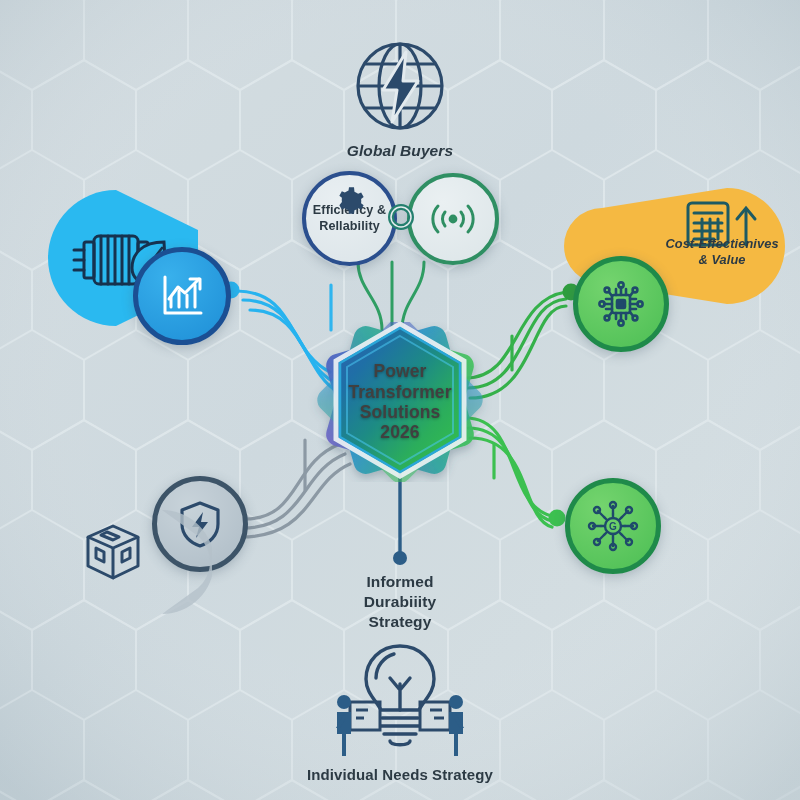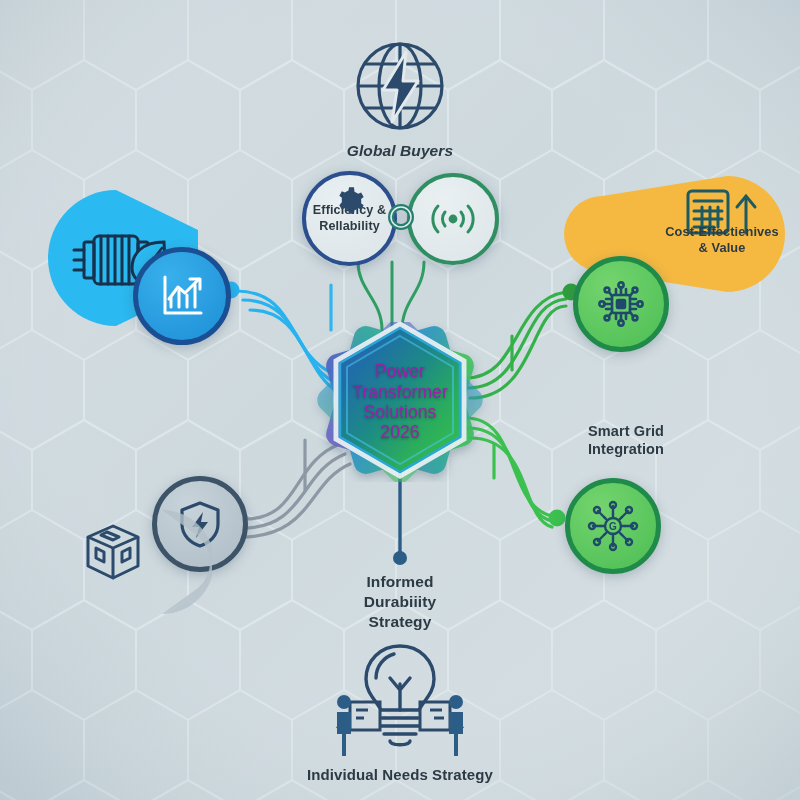--- a/index.html
+++ b/index.html
@@ -18,21 +18,21 @@
   }
   .circ{border-radius:50%;display:flex;align-items:center;justify-content:center;position:relative;}
   .ring{box-sizing:border-box;}
   .sh{box-shadow:0 3px 12px rgba(70,90,105,.30);}
 
   
   #center{position:absolute;left:308px;top:322px;width:184px;height:160px;}
   #hexTxt{
     position:absolute;left:26px;top:14px;width:132px;height:132px;
     display:flex;align-items:center;justify-content:center;
-    color:#a21caf;font-weight:400;font-size:17.5px;line-height:1.16;text-align:center;
+    color:#404040;font-weight:700;font-size:17.5px;line-height:1.16;text-align:center;
     text-shadow:0 1px 3px rgba(0,0,0,.35);white-space:pre-line;letter-spacing:.1px;
   }
   .lbl.strong{font-weight:700;}
 </style>
 </head>
 <body>
 
 <div id="stage">
 
   <svg id="bg" width="800" height="800" viewBox="0 0 800 800">
@@ -221,21 +221,21 @@
         <g fill="none" stroke="#ffffff" stroke-width="3" stroke-linecap="round" stroke-linejoin="round">
           <path d="M6 4 V40 H42"></path>
           <path d="M12 34 V24 M20 34 V18 M28 34 V22 M36 34 V12"></path>
           <path d="M10 26 L19 14 L26 20 L40 6"></path>
           <path d="M31 6 H41 V16"></path>
         </g>
       </svg>
     </div>
   </div>
 
-  <div style="position:absolute;left:560px;top:176px;">
+  <div style="position:absolute;left:560px;top:188px;font-style:italic;">
     <svg width="235" height="130" viewBox="0 0 235 130">
       <path d="M167 0 A58 58 0 11167 116 L42 96 A34 34 0 0142 20 Z" fill="#f5b942"></path>
     </svg>
     <div style="position:absolute;left:124px;top:12px;">
       <svg width="80" height="48" viewBox="0 0 80 48">
         <g fill="none" stroke="#1d5a63" stroke-width="3" stroke-linecap="round">
           <rect x="4" y="3" width="40" height="42" rx="4"></rect>
           <path d="M10 13 H38"></path>
           <path d="M10 23 H38 M10 31 H38 M10 39 H30"></path>
           <path d="M18 19 V45 M26 19 V45 M34 19 V39"></path>
@@ -265,22 +265,20 @@
           <circle cx="10" cy="10" r="2.4"></circle>
             <circle cx="38" cy="10" r="2.4"></circle>
           <circle cx="10" cy="38" r="2.4"></circle>
             <circle cx="38" cy="38" r="2.4"></circle>
           <path d="M12 12 L15 16 M36 12 L33 16 M12 36 L15 32 M36 36 L33 32"></path>
         </g>
       </svg>
     </div>
   </div>
 
-  <div class="lbl" style="position:absolute;left:556px;top:423px;width:140px;font-size:14.5px;line-height:1.24;">Smart Grid
-Integration</div>
   <div style="position:absolute;left:565px;top:478px;">
     <div class="circ sh" style="width:86px;height:86px;border:5px solid #1f8a4a;background:radial-gradient(circle at 36% 28%,#74d46e,#4cbe54);">
       <svg width="52" height="52" viewBox="0 0 52 52">
         <g fill="none" stroke="#1f4a6b" stroke-width="2.4" stroke-linecap="round">
           <path d="M26 18 a8 8 0 100 16 a8 8 0 100-16"></path>
           <path d="M26 14 V18 M26 34 V38 M14 26 H18 M34 26 H38
                    M17 17 L20 20 M35 17 L32 20 M17 35 L20 32 M35 35 L32 32"></path>
           <path d="M26 14 V6 M26 38 V46 M14 26 H6 M38 26 H46
                    M18 18 L11 11 M34 18 L41 11 M18 34 L11 41 M34 34 L41 41"></path>
           <circle cx="26" cy="5" r="3"></circle>

